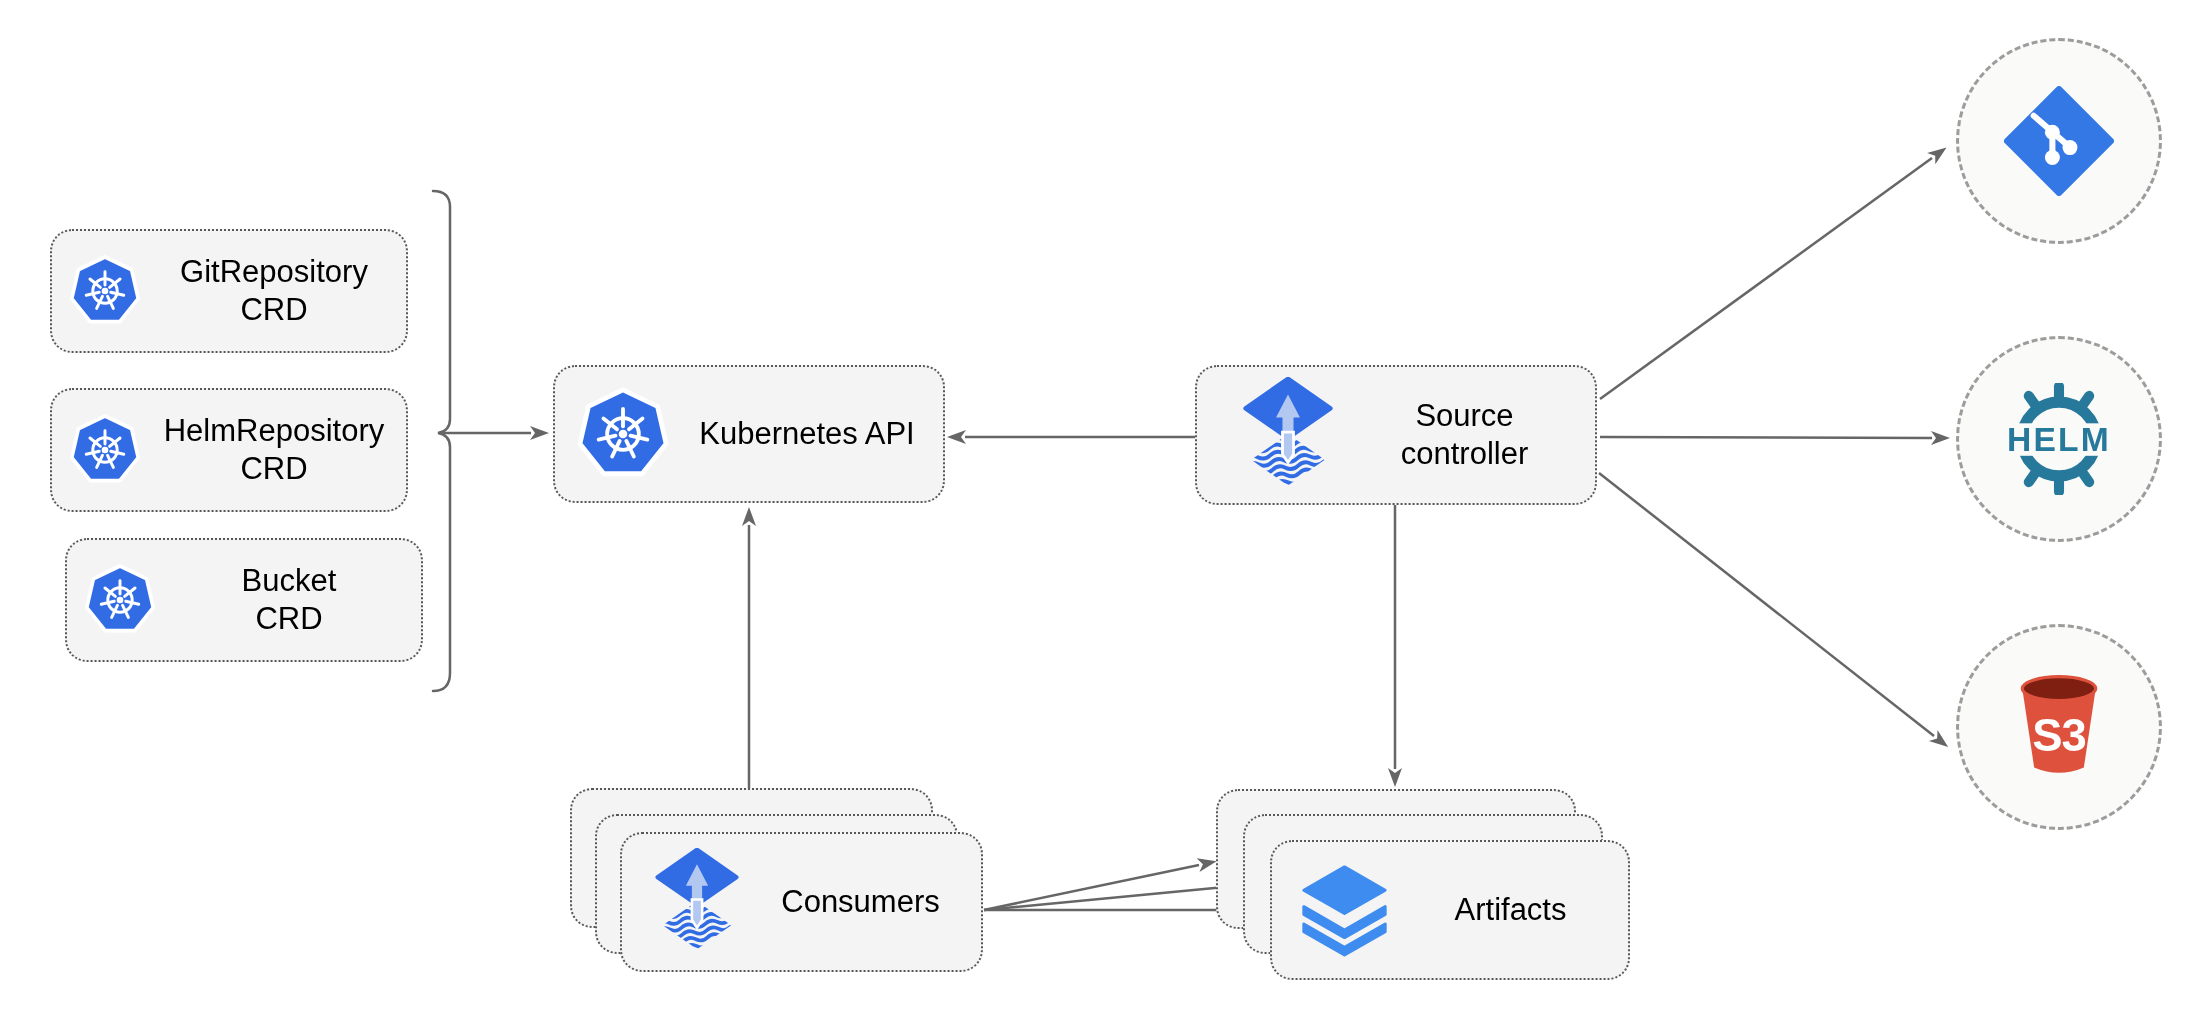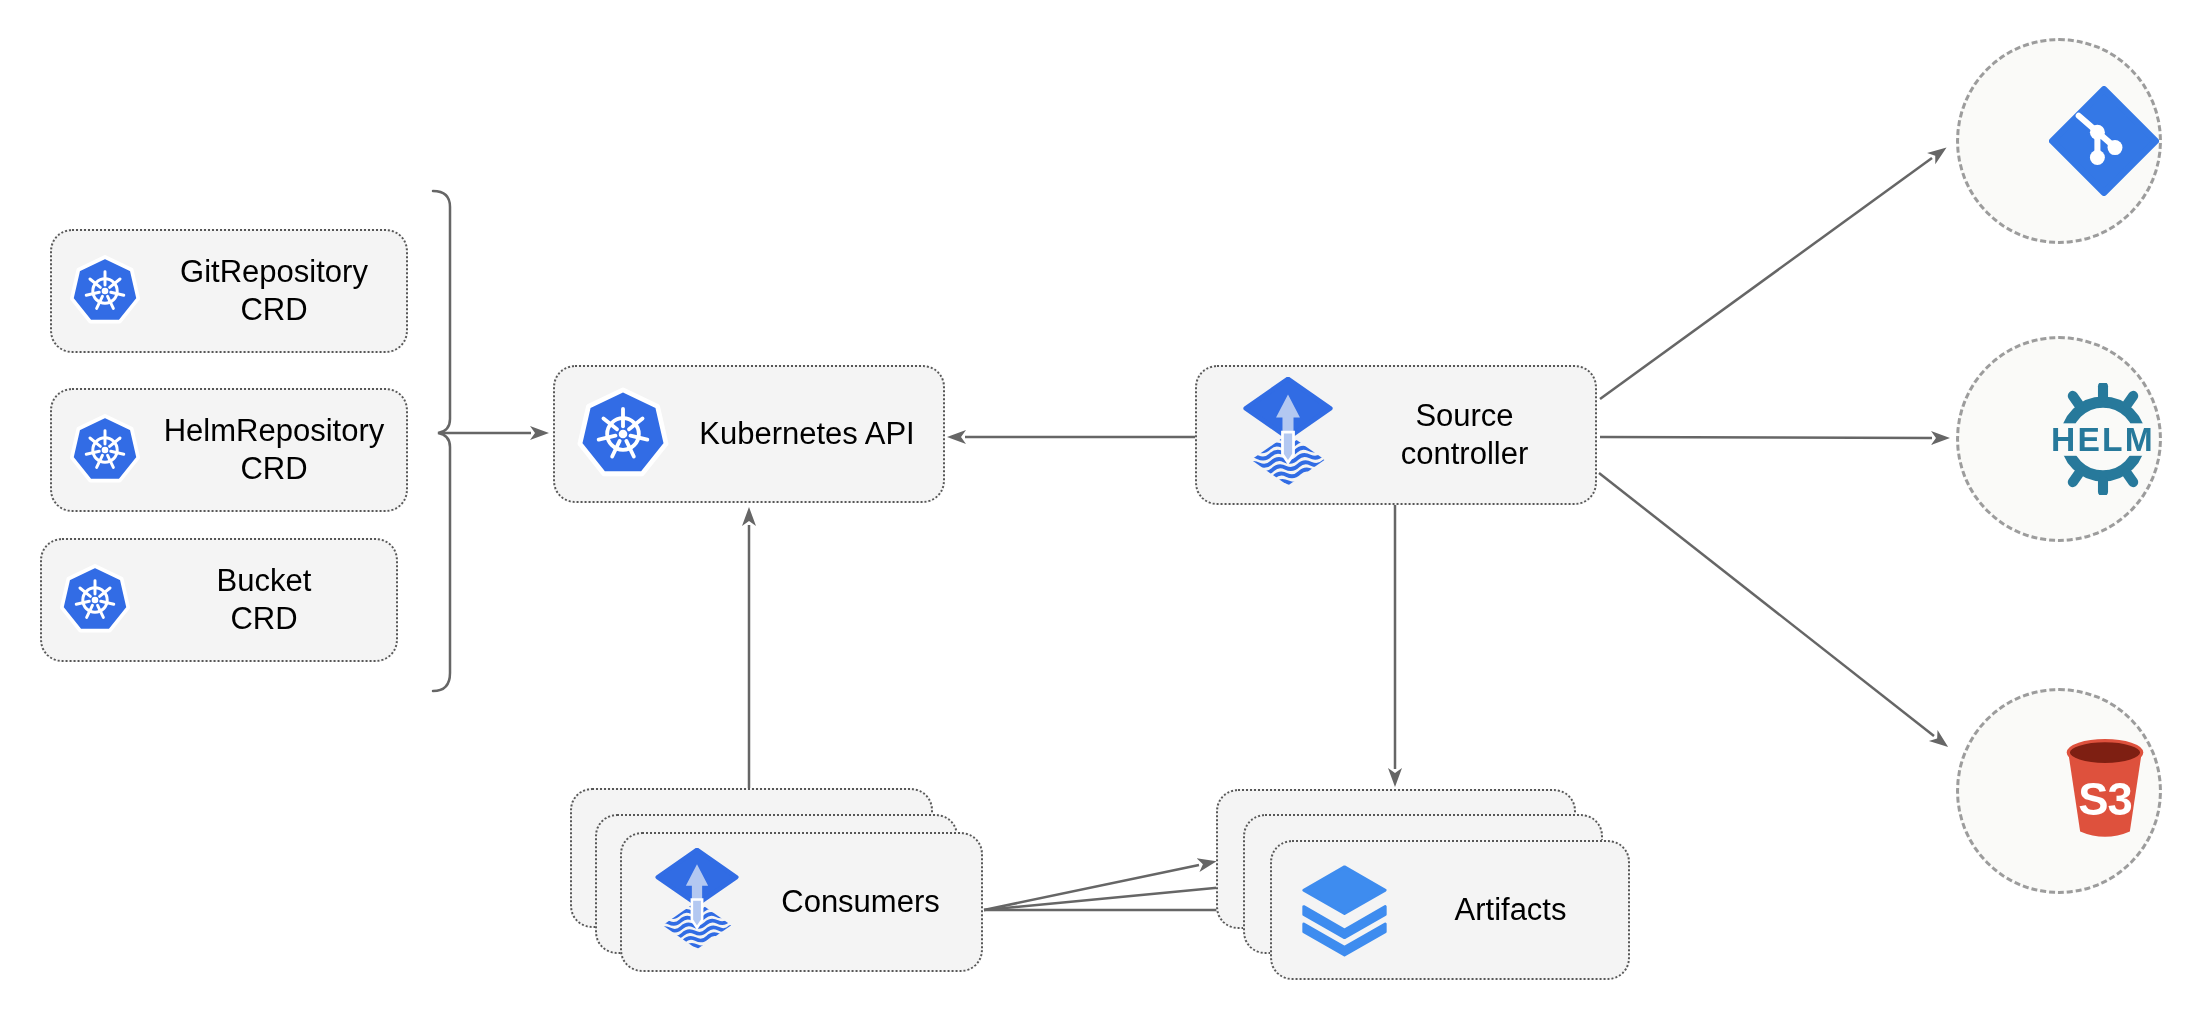--- a/index.html
+++ b/index.html
@@ -12,21 +12,21 @@
 
   .node{position:absolute;z-index:1;box-sizing:border-box;display:flex;align-items:center;
         background:var(--box-fill,#f4f4f4);border:2.5px dotted var(--box-border,#575757);
         border-radius:22px;}
   .node .label{flex:1;text-align:center;font-size:31px;line-height:38px;white-space:pre-line;
                color:var(--text-color,#000);padding:0 8px;}
   .stackback{position:absolute;z-index:1;box-sizing:border-box;background:var(--box-fill,#f4f4f4);
              border:2.5px dotted var(--box-border,#575757);border-radius:22px;}
   .endpoint{position:absolute;z-index:1;left:1956px;width:206px;height:206px;box-sizing:border-box;
             border:3px dashed var(--circle-border,#9c9c9c);border-radius:50%;
-            background:var(--circle-fill,#fafaf8);display:flex;align-items:center;justify-content:flex-end;}
+            background:var(--circle-fill,#fafaf8);display:flex;align-items:center;justify-content:center;}
   .icon{display:block;}
 
   
   .k8s-body{fill:var(--kubernetes-blue,#326ce5);stroke:#fff;stroke-width:5;stroke-linejoin:round;}
   .k8s-wheel{stroke:#fff;fill:none;stroke-width:4;}
   .k8s-hub{fill:#fff;}
   .k8s-spoke{stroke:#fff;stroke-width:4;stroke-linecap:round;}
   .flux-diamond{fill:var(--flux-blue,#316ce4);stroke:var(--flux-blue,#316ce4);stroke-width:5;stroke-linejoin:round;}
   .flux-arrow{fill:var(--flux-arrow-light,#b3c8f1);}
   .flux-wave{stroke:var(--flux-blue,#316ce4);stroke-width:4.2;fill:none;stroke-linecap:round;}
@@ -131,21 +131,21 @@
   </div>
 
   <div class="node" style="left:50px;top:388px;width:358px;height:124px">
     <svg class="icon" style="width:74px;height:74px;margin-left:16px" viewBox="0 0 100 100">
         <use href="#sym-k8s"></use>
       </svg>
     <div class="label">HelmRepository
 CRD</div>
   </div>
 
-  <div class="node" style="left:40px;top:538px;width:358px;height:124px">
+  <div class="node" style="left:65px;top:538px;width:358px;height:124px">
     <svg class="icon" style="width:74px;height:74px;margin-left:16px" viewBox="0 0 100 100">
         <use href="#sym-k8s"></use>
       </svg>
     <div class="label">Bucket
 CRD</div>
   </div>
 
   <div class="node" style="left:1195px;top:365px;width:402px;height:140px">
     <svg class="icon" style="width:92px;height:116px;margin-left:45px" viewBox="0 0 100 126">
         <use href="#sym-flux"></use>
@@ -194,21 +194,21 @@
         <line class="helm-handle" x1="50" y1="12" x2="50" y2="3" transform="rotate(35 50 50)"></line>
         <line class="helm-handle" x1="50" y1="12" x2="50" y2="3" transform="rotate(145 50 50)"></line>
         <line class="helm-handle" x1="50" y1="12" x2="50" y2="3" transform="rotate(180 50 50)"></line>
         <line class="helm-handle" x1="50" y1="12" x2="50" y2="3" transform="rotate(215 50 50)"></line>
       </g>
       <rect class="helm-textband" x="5" y="36" width="90" height="29"></rect>
       <text class="helm-text" x="50" y="61">HELM</text>
     </svg>
   </div>
 
-  <div class="endpoint" style="top:688px">
+  <div class="endpoint" style="top:624px">
     <svg class="icon" style="width:108px;height:121px" viewBox="0 0 100 112">
       <path class="s3-body" d="M16,20 L27,93 Q50,103 73,93 L84,20 Z"></path>
       <ellipse class="s3-top" cx="50" cy="20" rx="34" ry="11"></ellipse>
       <text class="s3-text" x="50" y="78">S3</text>
     </svg>
   </div>
 
 </div>
 
 </body></html>

